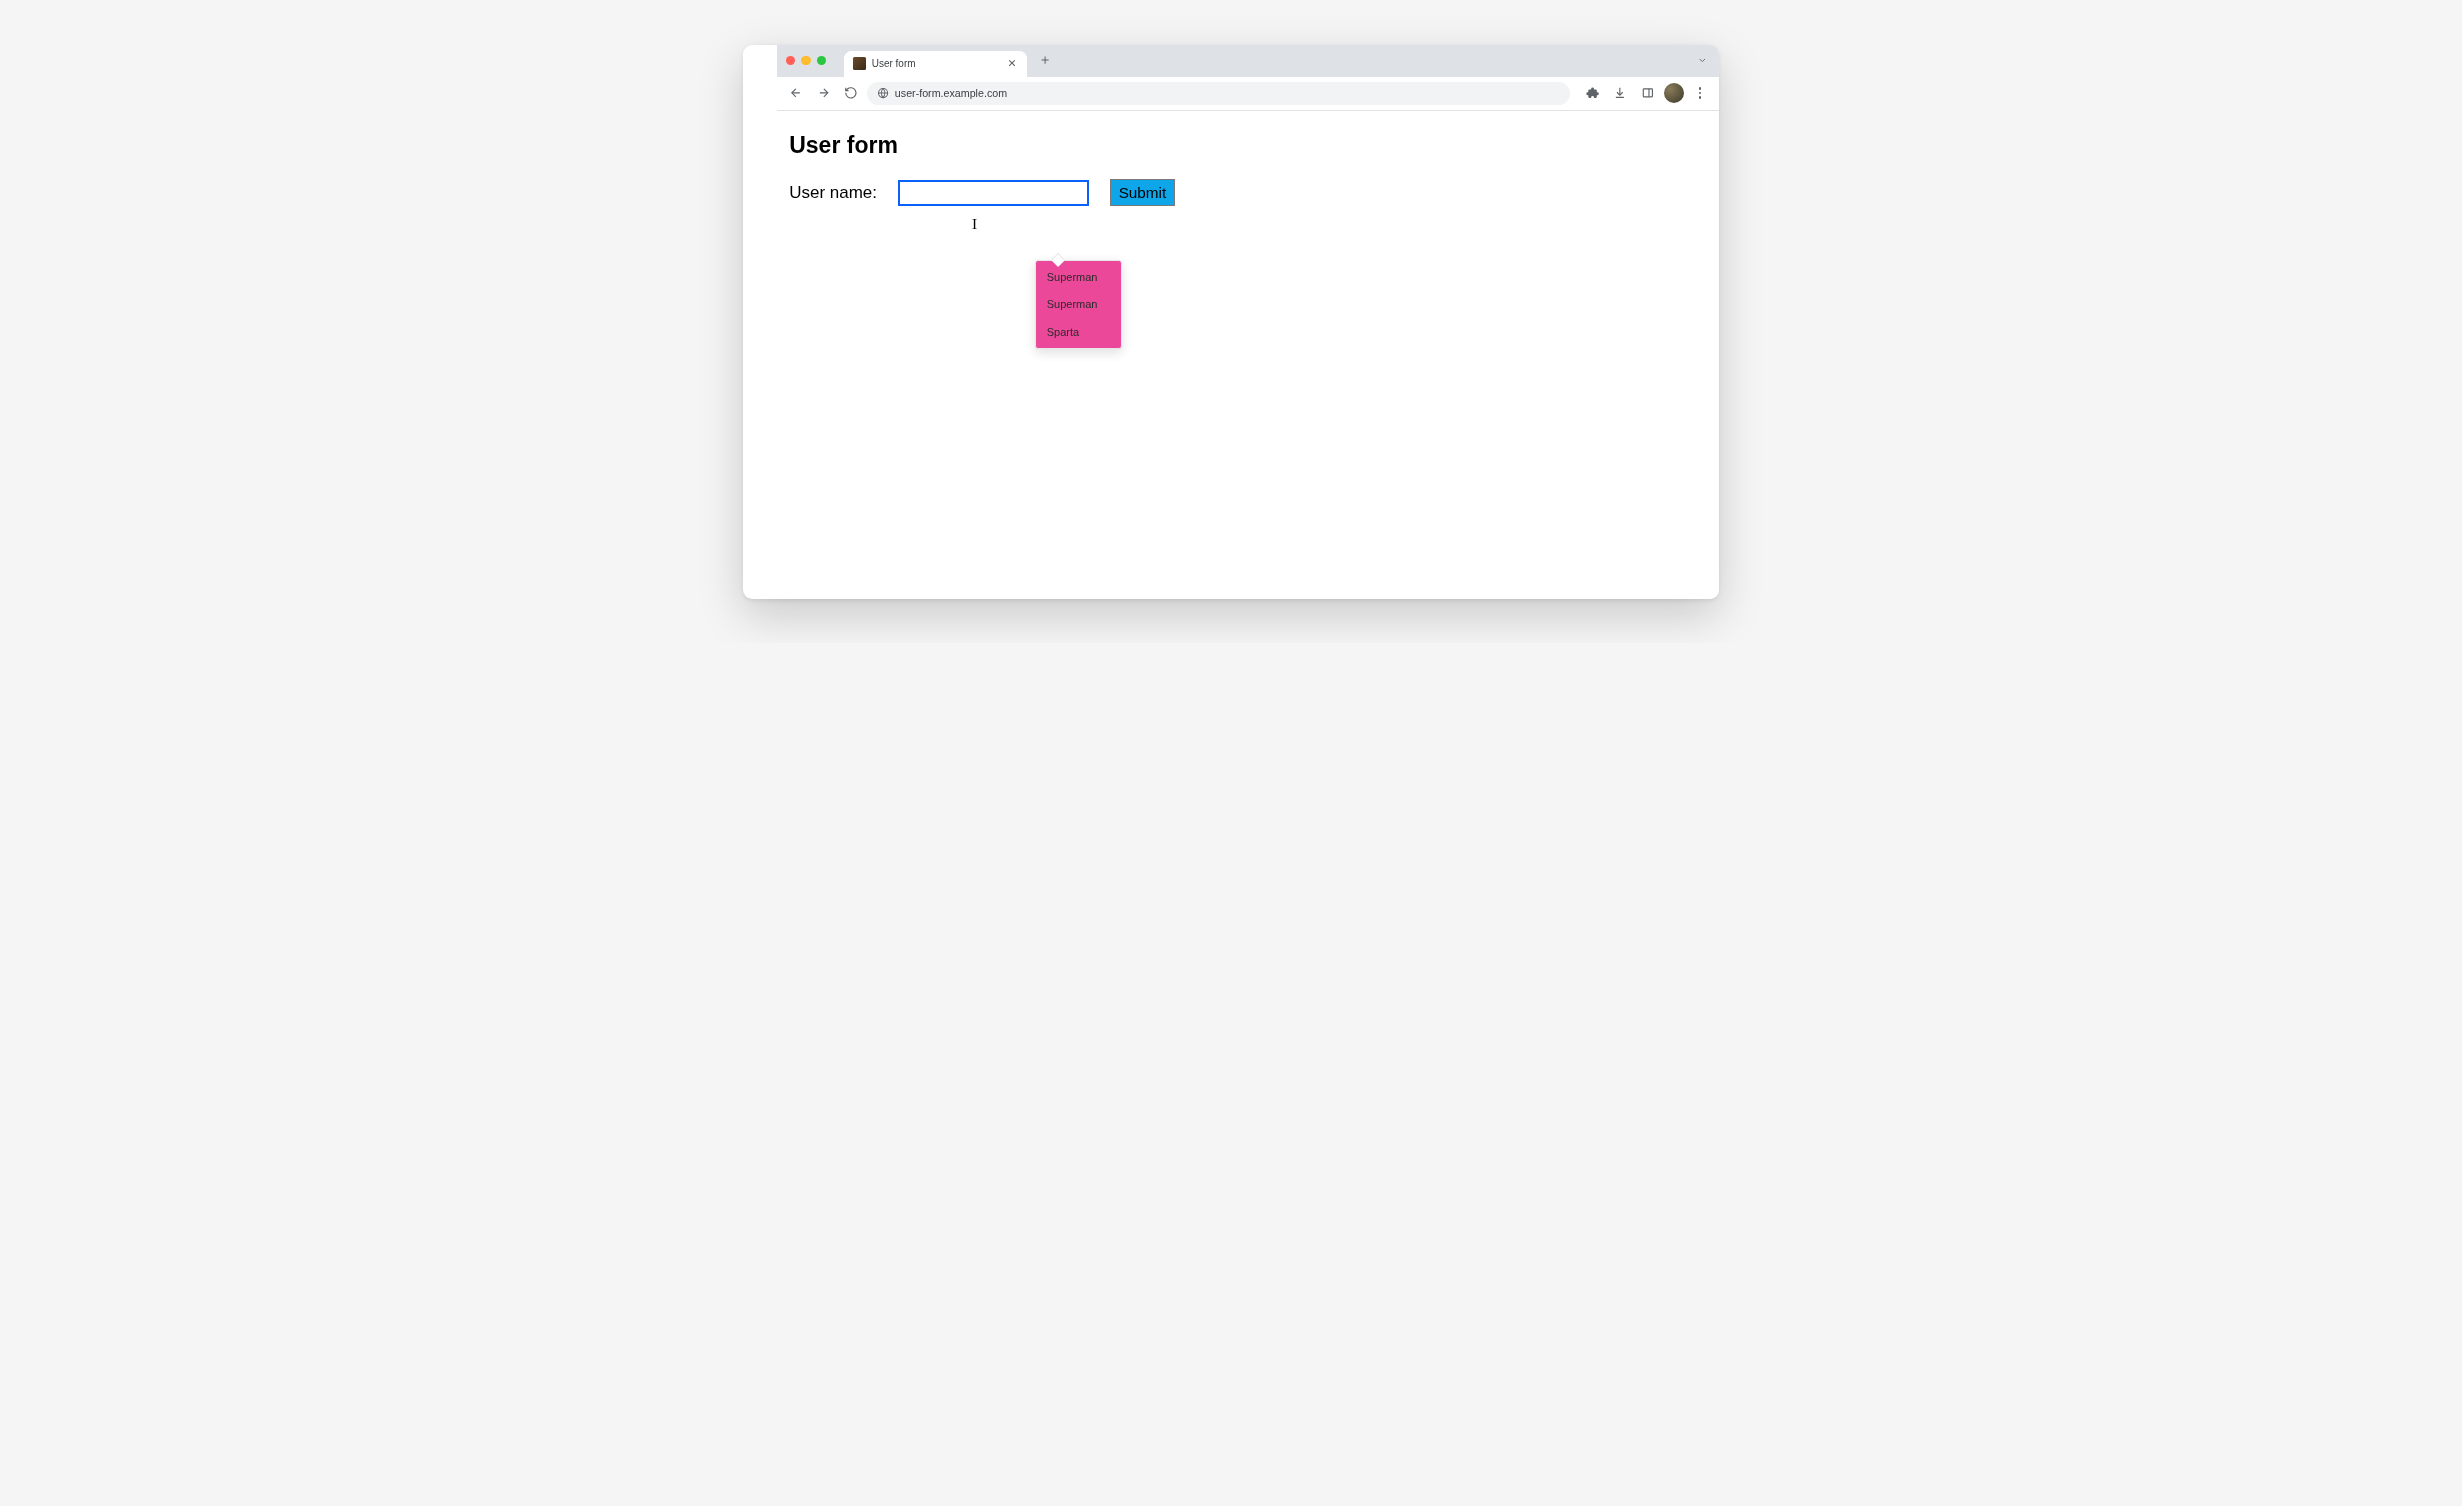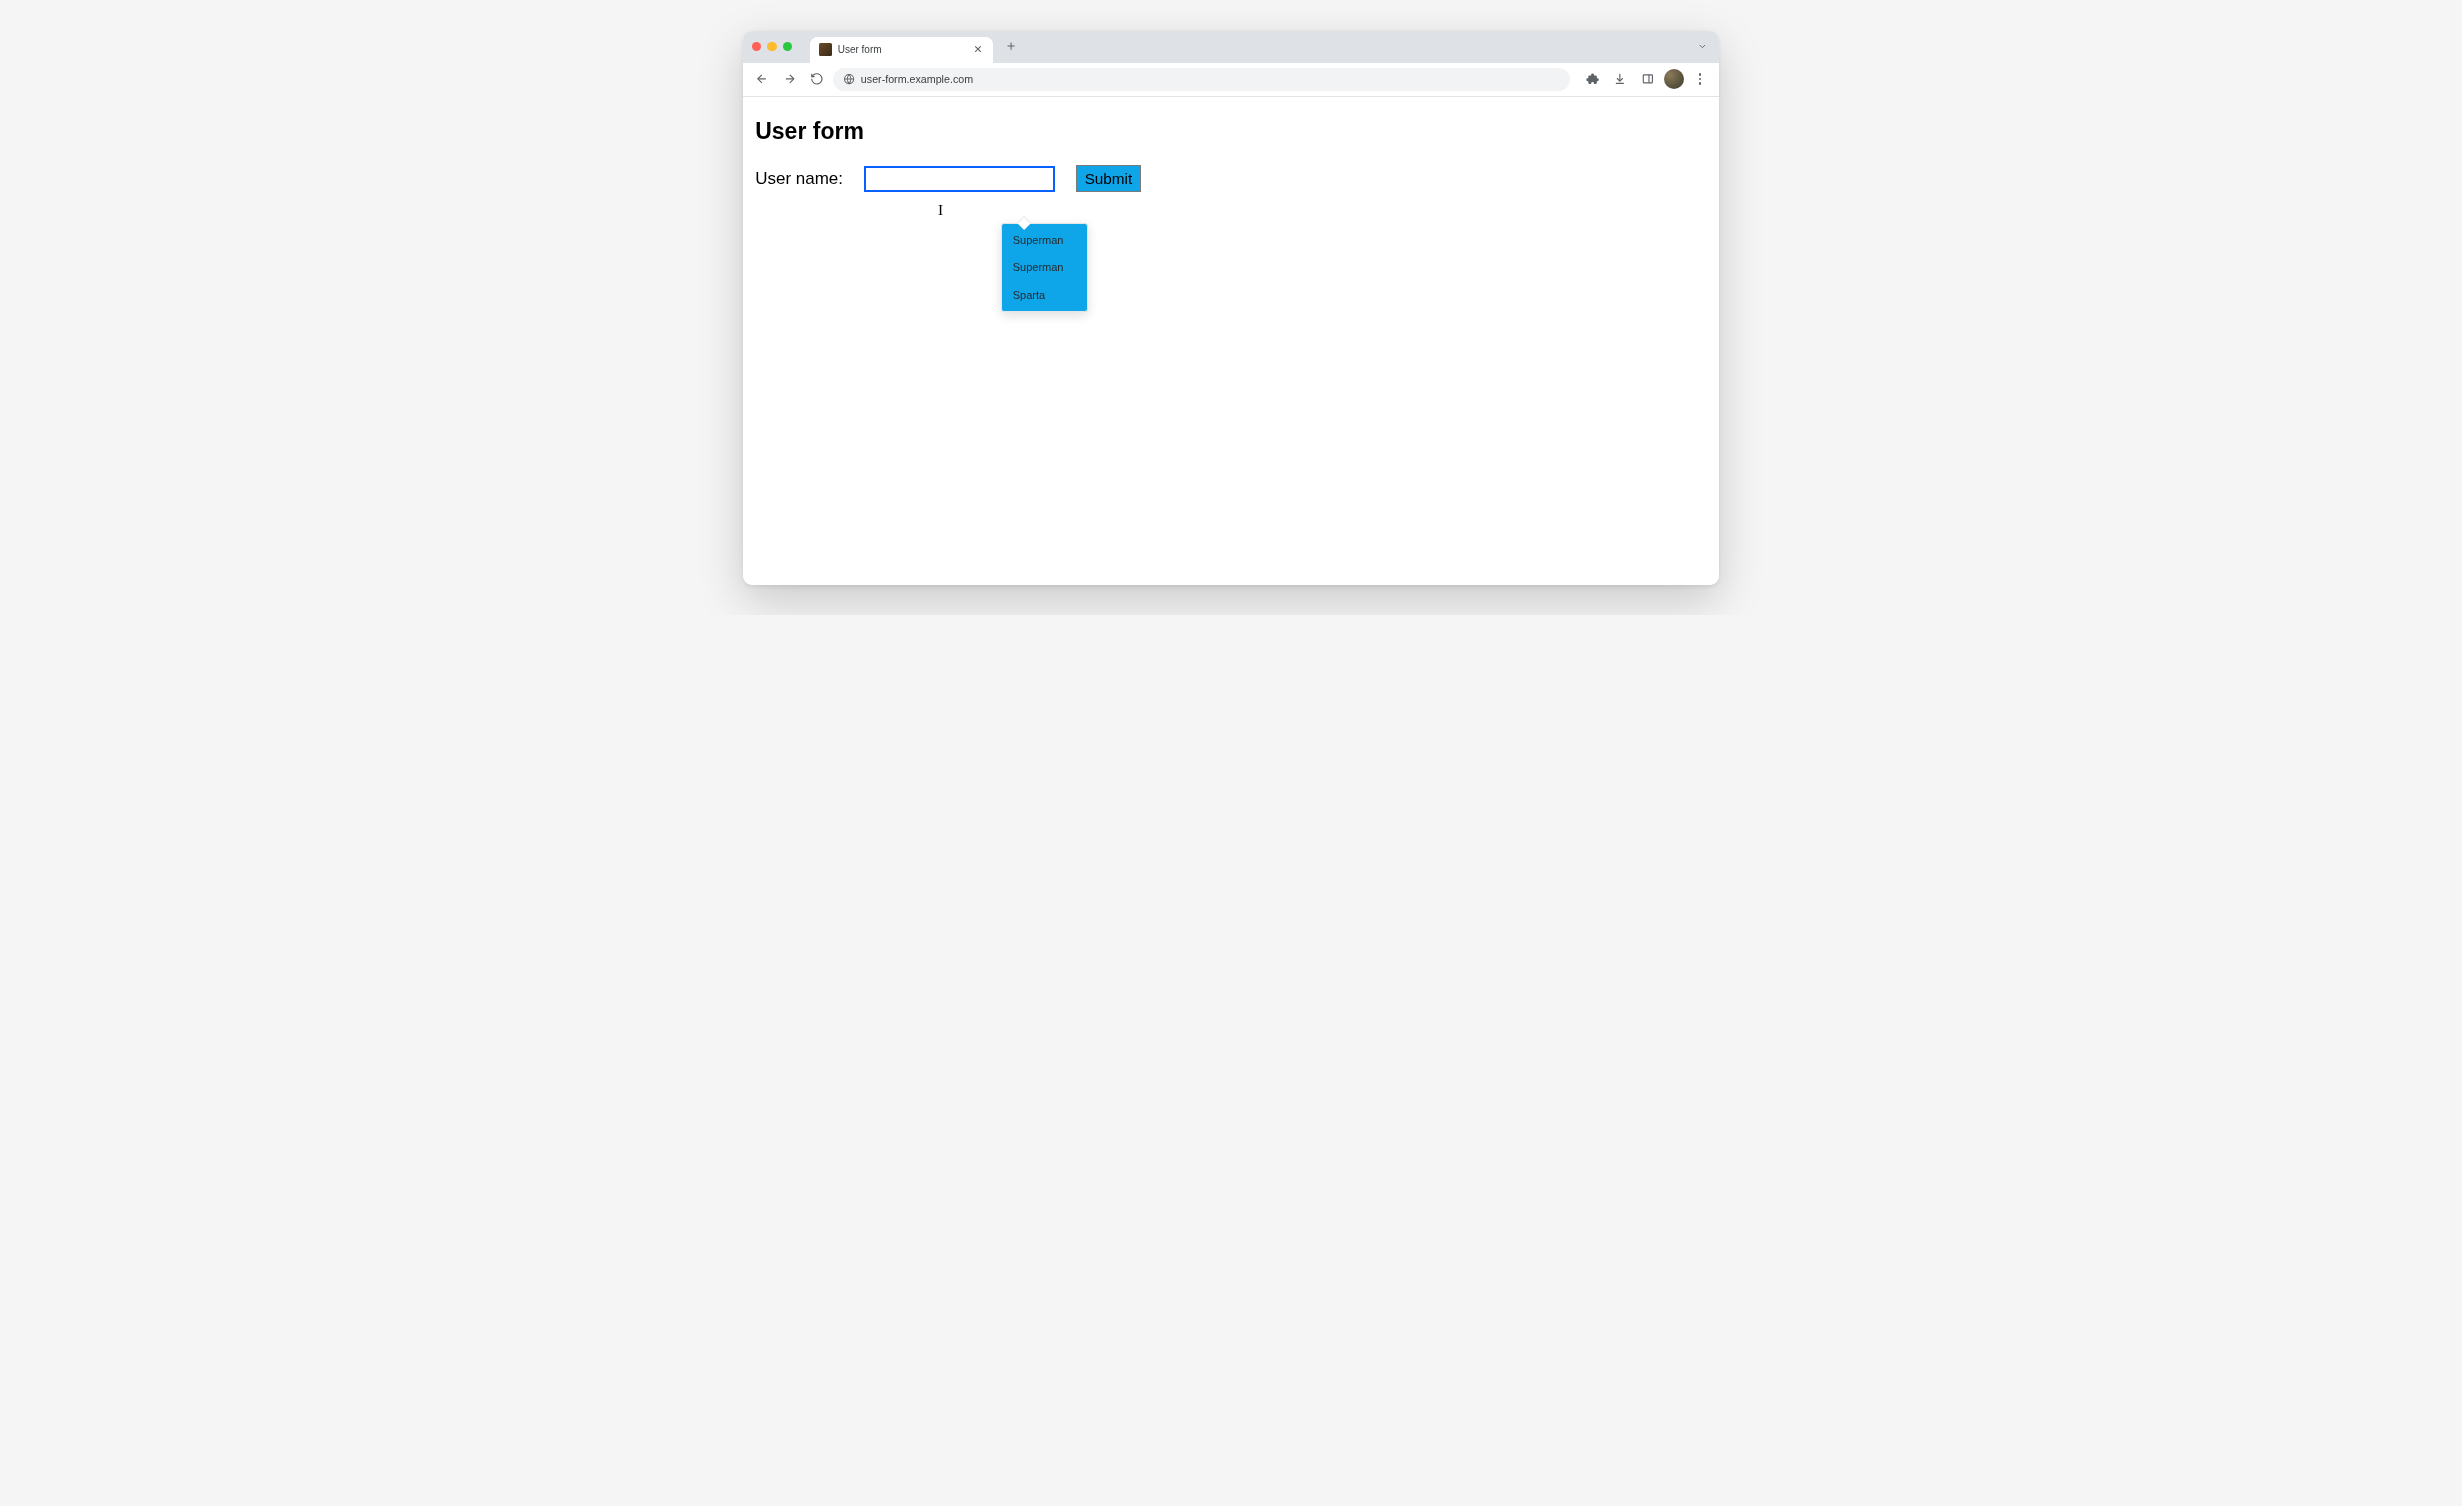--- a/index.html
+++ b/index.html
@@ -4,25 +4,26 @@
   <style>
     * { box-sizing: border-box; margin: 0; padding: 0; }
     body {
       font-family: -apple-system, BlinkMacSystemFont, "Segoe UI", Helvetica, Arial, sans-serif;
       background: #f5f5f5;
       padding: 30.5px;
     }
     .browser-window {
       width: 976px;
       max-width: 100%;
-      margin: 0 auto;
+      margin: 14px auto;
       background: #fff;
       border-radius: 9.2px;
       box-shadow: 0 15.3px 46px rgba(0,0,0,0.18), 0 1.5px 4.6px rgba(0,0,0,0.08);
       overflow: hidden;
+      padding-left: 34px;
     }
     
     .tab-bar {
       background: #dee1e6;
       display: flex;
       align-items: center;
       height: 32px;
       padding-left: 9.2px;
       position: relative;
     }
@@ -170,24 +171,24 @@
       font-size: 15.3px;
       padding: 1.5px 7.6px;
       background: #0ea5e9;
       border: 0.8px solid #7a7a7a;
       color:#000;
       cursor: pointer;
     }
     
     .autocomplete {
       position: absolute;
-      top: 126px;
+      top: 149px;
       left: 258px;
       width: 87px;
-      background:#0ea5e9;
+      background:#ec4899;
       border: 0.8px solid #e6e6e6;
       border-radius: 3.1px;
       box-shadow: 0 3.1px 10.7px rgba(0,0,0,0.12);
       padding: 3.1px 0;
     }
     .autocomplete::before {
       content:"";
       position:absolute;
       top:-5.3px;
       left: 17px;

